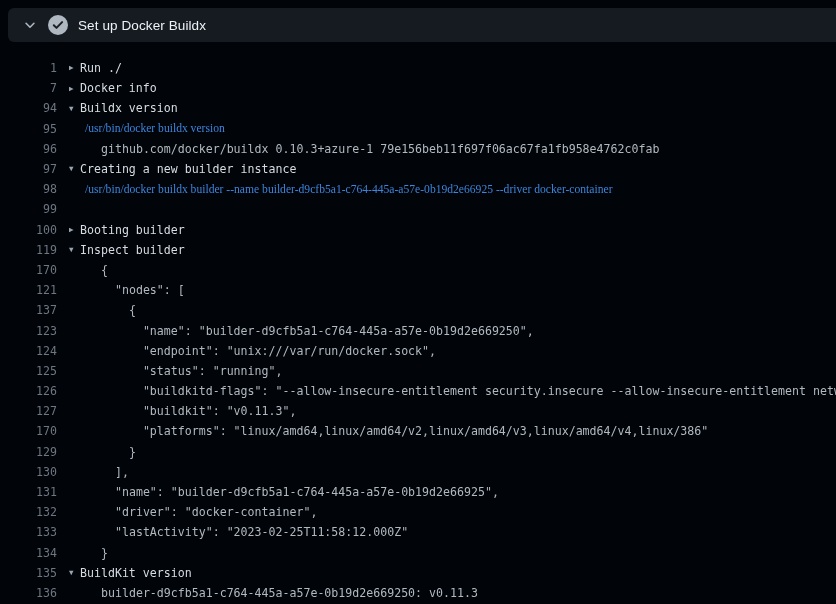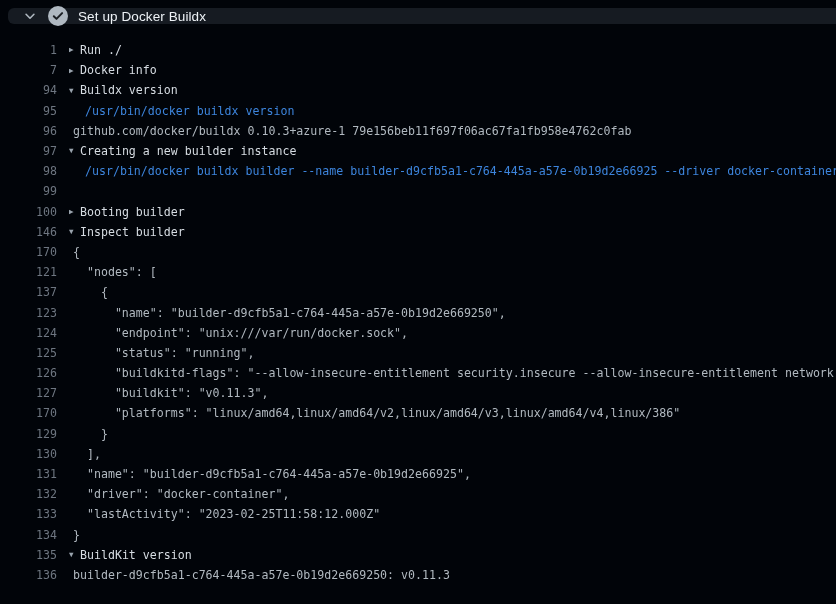--- a/index.html
+++ b/index.html
@@ -7,21 +7,21 @@
     padding: 0;
     width: 836px;
     height: 604px;
     overflow: hidden;
     background: #010409;
   }
   * { box-sizing: border-box; }
 
   .step-header {
     margin: 8px 0 0 8px;
-    height: 16px;
+    height: 34px;
     background: #161b22;
     border-radius: 6px 0 0 6px;
     display: flex;
     align-items: center;
     padding: 0 10px;
     cursor: pointer;
   }
   .chev {
     width: 16px;
     height: 16px;
@@ -68,22 +68,22 @@
   .arrow {
     flex: 0 0 23px;
     padding-left: 12px;
     font-size: 7.5px;
     color: #9aa4ae;
     line-height: 1;
     cursor: pointer;
   }
   .txt { flex: 0 0 auto; text-align: center; }
   .txt.group-title { color: #d6dce2; cursor: pointer; }
-  .txt.cmd { padding-left: 28px; color: #3d85dd; }
-  .txt.out { padding-left: 16px; color: #b1b9c0; }
+  .txt.cmd { padding-left: 28px; color: #3d85dd; font-family: Liberation Serif, serif; }
+  .txt.out { padding-left: 44px; color: #b1b9c0; }
 </style>
 </head>
 <body>
 
 <div class="step-header">
   <span class="chev">
     <svg width="14" height="14" viewBox="0 0 16 16">
       <path d="M3.5 6l4.5 4.5L12.5 6" fill="none" stroke="#afb8c1" stroke-width="1.8" stroke-linecap="round" stroke-linejoin="round"></path>
     </svg>
   </span>
@@ -99,21 +99,21 @@
 <div class="log-area">
     <div class="line"><span class="num">1</span><span class="arrow">▶</span><span class="txt group-title">Run ./</span></div>
     <div class="line"><span class="num">7</span><span class="arrow">▶</span><span class="txt group-title">Docker info</span></div>
     <div class="line"><span class="num">94</span><span class="arrow">▼</span><span class="txt group-title">Buildx version</span></div>
     <div class="line"><span class="num">95</span><span class="txt cmd">/usr/bin/docker buildx version</span></div>
     <div class="line"><span class="num">96</span><span class="txt out">github.com/docker/buildx 0.10.3+azure-1 79e156beb11f697f06ac67fa1fb958e4762c0fab</span></div>
     <div class="line"><span class="num">97</span><span class="arrow">▼</span><span class="txt group-title">Creating a new builder instance</span></div>
     <div class="line"><span class="num">98</span><span class="txt cmd">/usr/bin/docker buildx builder --name builder-d9cfb5a1-c764-445a-a57e-0b19d2e66925 --driver docker-container</span></div>
     <div class="line"><span class="num">99</span></div>
     <div class="line"><span class="num">100</span><span class="arrow">▶</span><span class="txt group-title">Booting builder</span></div>
-    <div class="line"><span class="num">146</span><span class="arrow">▼</span><span class="txt group-title">Inspect builder</span></div>
+    <div class="line"><span class="num">119</span><span class="arrow">▼</span><span class="txt group-title">Inspect builder</span></div>
     <div class="line"><span class="num">170</span><span class="txt out">{</span></div>
     <div class="line"><span class="num">121</span><span class="txt out">  "nodes": [</span></div>
     <div class="line"><span class="num">137</span><span class="txt out">    {</span></div>
     <div class="line"><span class="num">123</span><span class="txt out">      "name": "builder-d9cfb5a1-c764-445a-a57e-0b19d2e669250",</span></div>
     <div class="line"><span class="num">124</span><span class="txt out">      "endpoint": "unix:///var/run/docker.sock",</span></div>
     <div class="line"><span class="num">125</span><span class="txt out">      "status": "running",</span></div>
     <div class="line"><span class="num">126</span><span class="txt out">      "buildkitd-flags": "--allow-insecure-entitlement security.insecure --allow-insecure-entitlement network.host",</span></div>
     <div class="line"><span class="num">127</span><span class="txt out">      "buildkit": "v0.11.3",</span></div>
     <div class="line"><span class="num">170</span><span class="txt out">      "platforms": "linux/amd64,linux/amd64/v2,linux/amd64/v3,linux/amd64/v4,linux/386"</span></div>
     <div class="line"><span class="num">129</span><span class="txt out">    }</span></div>

